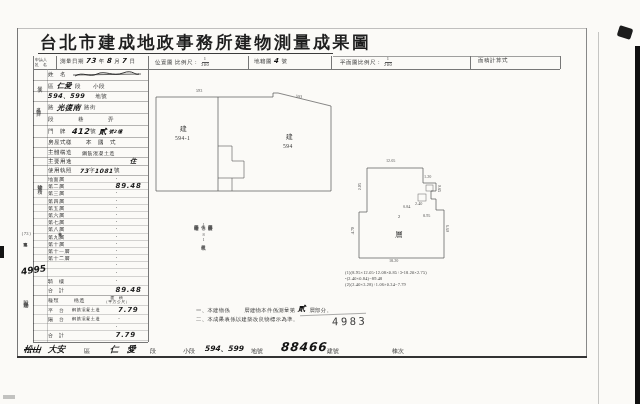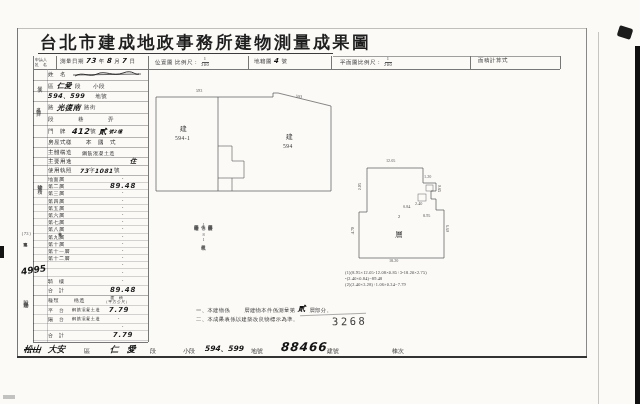--- a/index.html
+++ b/index.html
@@ -14,21 +14,21 @@
   #title{left:40px;top:31px;font-size:17px;font-weight:bold;letter-spacing:2.5px;color:#1e1e1e;}
   .hcell{top:57px;font-size:5.5px;letter-spacing:.5px;color:#333;display:flex;align-items:center;gap:2px;}
   .frac{display:inline-flex;flex-direction:column;align-items:center;font-size:4.5px;line-height:4.5px;}
   .frac .fn{border-bottom:.5px solid #555;padding:0 2px;}
   #panel{left:33px;top:69px;width:115px;height:273px;}
   .prow{display:flex;align-items:center;border-bottom:.5px solid rgba(0,0,0,.28);
         font-size:5.5px;letter-spacing:.5px;padding-left:15px;box-sizing:border-box;position:relative;}
   .frow{display:flex;align-items:center;border-bottom:.5px solid rgba(0,0,0,.16);
         font-size:5px;letter-spacing:.5px;padding-left:15px;height:7.2px;box-sizing:border-box;}
   .frow .flab{width:58px;}
-  .frow .fval{width:34px;text-align:center;font-size:6px;color:#222;}
+  .frow .fval{width:34px;text-align:left;font-size:6px;color:#222;margin-left:12px;}
   .frow.hw2 .fval{font-family:"DejaVu Sans",sans-serif;font-style:italic;font-weight:bold;font-size:7px;letter-spacing:.8px;}
   .seclab{position:absolute;writing-mode:vertical-rl;text-orientation:upright;font-size:5px;color:#444;letter-spacing:1.5px;}
   .planlabel{position:absolute;font-size:5.5px;letter-spacing:.5px;color:#333;}
   .dim{position:absolute;font-size:4.2px;color:#555;white-space:nowrap;}
   svg{position:absolute;overflow:visible;}
   .noteline{position:absolute;font-size:5.3px;letter-spacing:.4px;color:#3a3a3a;display:flex;align-items:flex-end;gap:3px;}
   .strike{text-decoration:line-through;}
   .flab-blank{min-height:5px;}
 </style>
 </head>
@@ -348,21 +348,21 @@
   <span>一、本建物係</span>
   <span style="width:8px;"></span>
   <span>層建物本件係測量第</span>
   <span class="hw" style="font-size:7.5px;">貳</span>
   <span>層部分。</span>
 </div>
 <div class="noteline" style="left:196px;top:316px;">
   <span>二、本成果表係以建築改良物標示為準。</span>
 </div>
 <div class="ln" style="left:300px;top:314px;width:66px;height:.6px;opacity:.6;transform:rotate(-2deg);"></div>
-<div class="abs" style="left:332px;top:315px;font-family:'DejaVu Sans Mono',monospace;font-size:10.5px;letter-spacing:2.5px;color:#3d3d3d;transform:rotate(-1deg);">3268</div>
+<div class="abs" style="left:332px;top:315px;font-family:'DejaVu Sans Mono',monospace;font-size:10.5px;letter-spacing:2.5px;color:#3d3d3d;transform:rotate(-1deg);">4983</div>
 
 <div class="abs" style="left:0;top:344px;width:600px;height:12px;">
   <span class="abs hw strike" style="left:24px;top:0;font-size:8.5px;">松山</span>
   <span class="abs hw" style="left:48px;top:0;font-size:8.5px;">大安</span>
   <span class="abs print" style="left:84px;top:3px;font-size:6px;">區</span>
   <span class="abs hw" style="left:110px;top:0;font-size:8.5px;">仁　愛</span>
   <span class="abs print" style="left:150px;top:3px;font-size:6px;">段</span>
   <span class="abs print" style="left:183px;top:3px;font-size:6px;">小段</span>
   <span class="abs hw" style="left:205px;top:0;font-size:7.5px;">594、599</span>
   <span class="abs print" style="left:251px;top:3px;font-size:6px;">地號</span>

